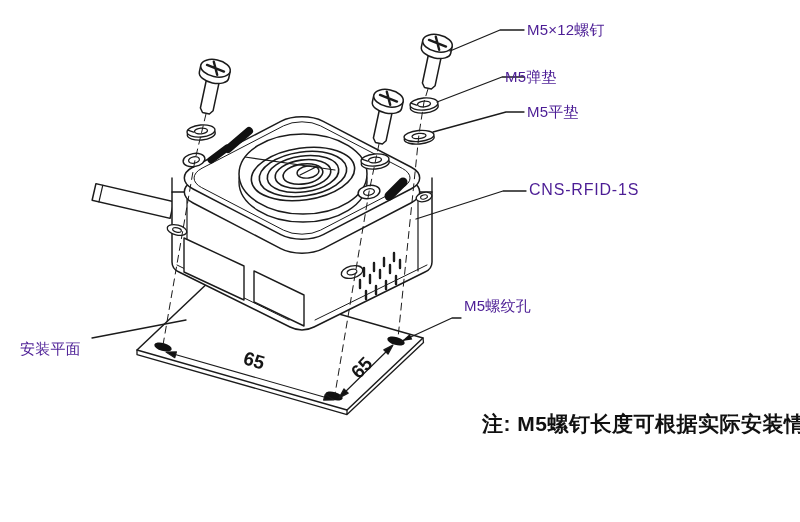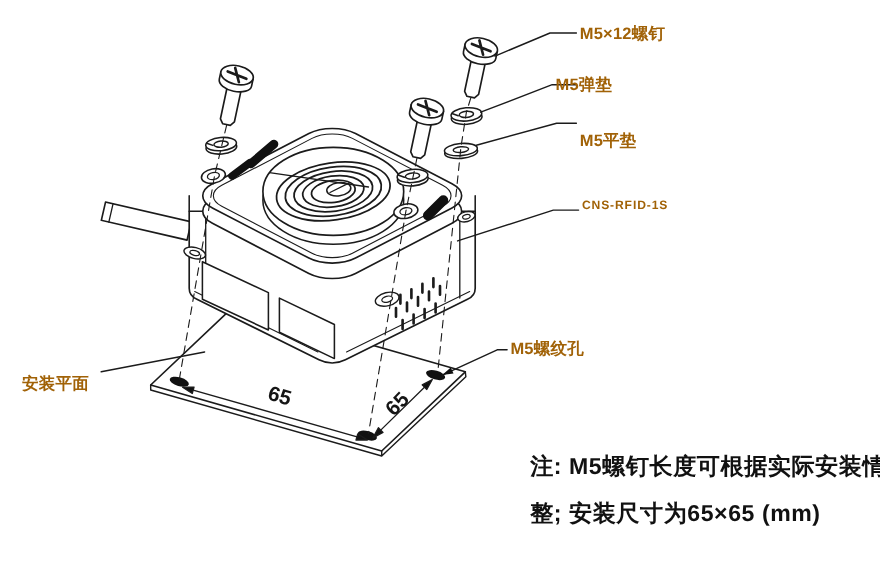--- a/index.html
+++ b/index.html
@@ -1,21 +1,21 @@
 <!DOCTYPE html>
 <html><head>
 <meta charset="utf-8">
 <style>
   html,body{margin:0;padding:0;background:#ffffff;}
   .stage{position:relative;width:800px;height:522px;background:#ffffff;overflow:hidden;
          font-family:"Liberation Sans",sans-serif;color:#151515;}
   .stage svg{position:absolute;left:0;top:0;}
-  .lbl{position:absolute;font-weight:700;font-size:15px;white-space:nowrap;
-       letter-spacing:0.2px;color:#a16207;}
-  .lbl-model{font-size:11px;letter-spacing:0.8px;}
+  .lbl{position:absolute;font-weight:400;font-size:15px;white-space:nowrap;
+       letter-spacing:0.2px;color:#4c1d95;}
+  .lbl-model{font-size:16px;letter-spacing:0.8px;}
   .dim{position:absolute;width:40px;text-align:center;font-weight:600;font-size:19px;}
   .note{position:absolute;font-weight:600;font-size:21px;white-space:nowrap;
         letter-spacing:0.5px;color:#111;}
 </style>
 </head>
 <body>
 
 <div class="stage">
 
 <svg width="800" height="522" viewBox="0 0 800 522" stroke-linecap="round" stroke-linejoin="round">
@@ -147,24 +147,23 @@
     <path d="M433,132 L506,112 L524,112"></path>
     <path d="M416,219 L503,191 L526,191"></path>
     <path d="M402,341 L452,318 L461,318"></path>
     <polygon points="402,341 412.3,339.5 409.8,334.1" fill="#111" stroke="none"></polygon>
     <path d="M92,338 L186,320"></path>
   </g>
 </svg>
 
 <div class="lbl" style="left:527px;top:21px">M5×12螺钉</div>
 <div class="lbl" style="left:505px;top:68px">M5弹垫</div>
-<div class="lbl" style="left:527px;top:119px">M5平垫</div>
+<div class="lbl" style="left:527px;top:103px">M5平垫</div>
 <div class="lbl lbl-model" style="left:529px;top:181px">CNS-RFID-1S</div>
-<div class="lbl" style="left:464px;top:308px">M5螺纹孔</div>
+<div class="lbl" style="left:464px;top:297px">M5螺纹孔</div>
 <div class="lbl" style="left:20px;top:340px">安装平面</div>
 
 <div class="dim" style="left:234px;top:350px;transform:rotate(16deg)">65</div>
 <div class="dim" style="left:342px;top:357px;transform:rotate(-46deg)">65</div>
 
 <div class="note" style="left:482px;top:410px">注: M5螺钉长度可根据实际安装情况调</div>
-<div class="note" style="left:482px;top:453px">整; 安装尺寸为65×65 (mm)</div>
 
 </div>
 
 </body></html>

